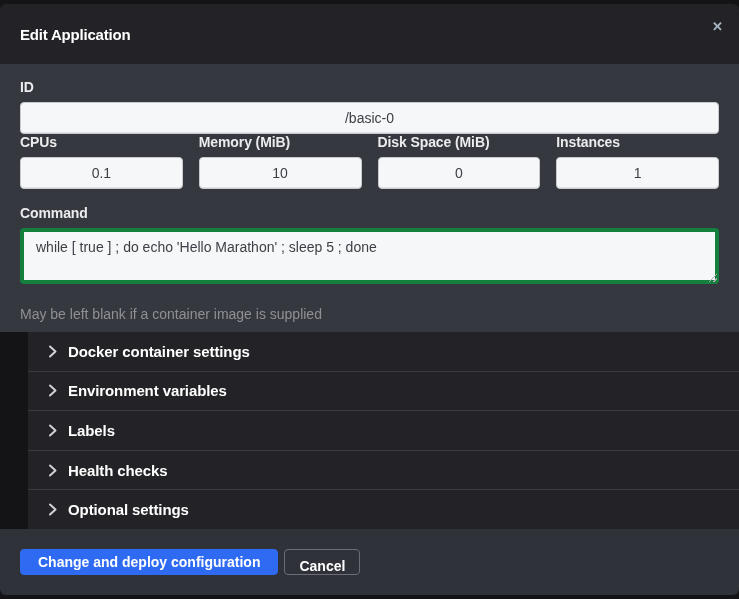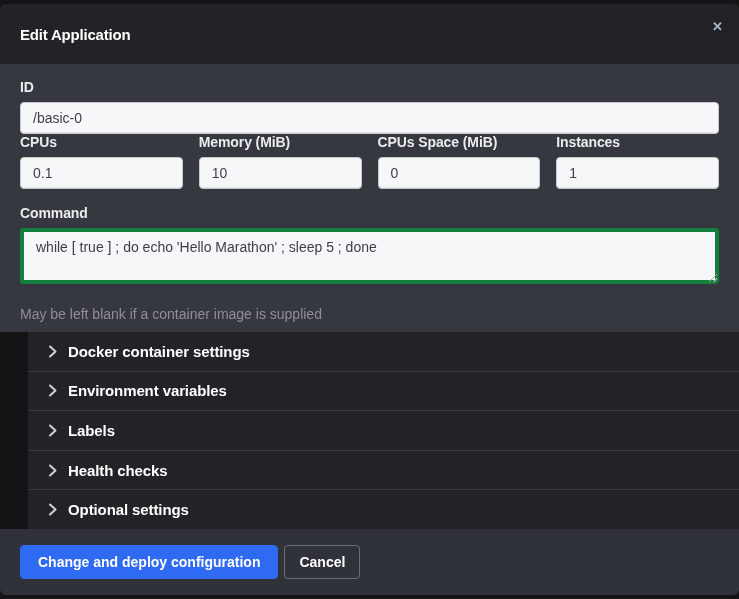--- a/index.html
+++ b/index.html
@@ -54,20 +54,21 @@
     margin-bottom:7px;letter-spacing:-0.1px;
   }
   .text-input{
     width:100%;height:32px;
     background:var(--input-bg);
     border:1px solid #c9cace;border-radius:4px;
     padding:0 12px;font-size:14px;color:var(--input-text);
     font-family:"Liberation Sans","DejaVu Sans",sans-serif;
     box-shadow:inset 0 -1px 0 rgba(0,0,0,0.08);
     outline:none;
+    text-align:center;
   }
   .grid4{
     display:grid;grid-template-columns:repeat(4,1fr);gap:16px;
     margin-top:0;
   }
   .command-block{margin-top:16px;}
   .textarea-wrap{position:relative;}
   .command-textarea{
     display:block;width:100%;height:56px;resize:none;
     background:var(--input-bg);
@@ -103,21 +104,21 @@
   .chevron svg{display:block;}
   .section-label{
     color:#fff;font-size:15px;font-weight:700;letter-spacing:-0.1px;
   }
   
   .modal-footer{
     flex:1;background:var(--footer-bg);
     display:flex;align-items:center;padding:0 20px;
   }
   .btn{
-    height:34px;border-radius:4px;font-size:14px;font-weight:700;
+    height:26px;border-radius:4px;font-size:14px;font-weight:700;
     font-family:"Liberation Sans","DejaVu Sans",sans-serif;
     cursor:pointer;white-space:nowrap;
   }
   .btn-primary{
     background:var(--accent);color:#fff;border:1px solid var(--accent);
     padding:0 17px;
   }
   .btn-cancel{
     background:transparent;color:#fff;border:1px solid #6b6c75;
     padding:8px 14px;margin-left:6px;
@@ -145,21 +146,21 @@
     <div class="grid4">
       <div>
         <label class="field-label">CPUs</label>
         <input class="text-input" type="text" value="0.1" style="">
       </div>
       <div>
         <label class="field-label">Memory (MiB)</label>
         <input class="text-input" type="text" value="10" style="">
       </div>
       <div>
-        <label class="field-label">CPUs Space (MiB)</label>
+        <label class="field-label">Disk Space (MiB)</label>
         <input class="text-input" type="text" value="0" style="">
       </div>
       <div>
         <label class="field-label">Instances</label>
         <input class="text-input" type="text" value="1" style="">
       </div>
     </div>
 
     <div class="command-block">
       <label class="field-label">Command</label>

